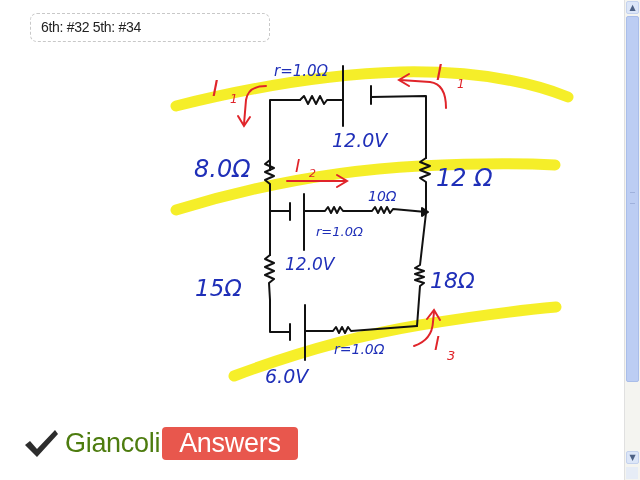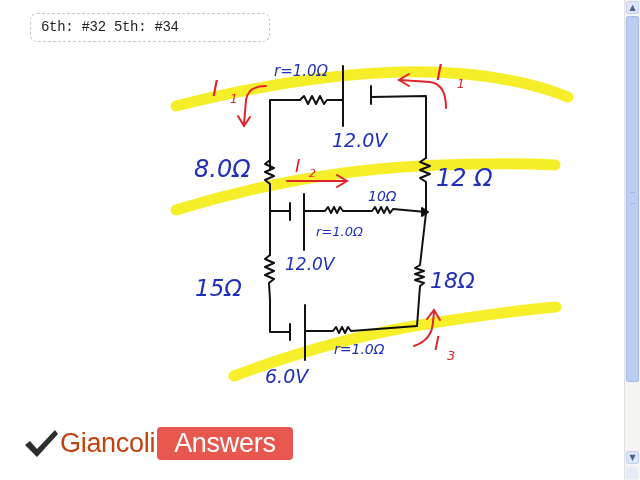--- a/index.html
+++ b/index.html
@@ -8,38 +8,38 @@
     background: #ffffff;
     font-family: "DejaVu Sans", sans-serif;
   }
   .question-box {
     position: absolute; left: 30px; top: 13px; width: 240px; height: 29px;
     border: 1px dashed #c8c8c8; border-radius: 7px; box-sizing: border-box;
     background: #ffffff;
   }
   .question-box span {
     position: absolute; left: 10px; top: 5px;
-    font-family: Liberation Mono, monospace; font-size: 14px; color: #222;
+    font-family: Liberation Sans, sans-serif; font-size: 14px; color: #222;
     letter-spacing: -0.3px;
   }
   .canvas {
     position: absolute; left: 0; top: 0; width: 622px; height: 480px;
   }
   .canvas svg { position: absolute; left: 0; top: 0; }
   .hand {
     font-family: "DejaVu Sans", sans-serif; font-style: italic;
   }
   .logo {
     position: absolute; left: 22px; top: 424px; height: 38px;
     display: flex; align-items: center;
   }
   .logo .check { width: 38px; height: 34px; }
   .logo .gianc {
-    font-family: "Liberation Sans", sans-serif; font-size: 27px; color: #c2410c;
-    letter-spacing: -0.3px;
+    font-family: "Liberation Sans", sans-serif; font-size: 27px; color: #4d7c0f;
+    margin-left: 5px; letter-spacing: -0.3px;
   }
   .logo .answers {
     font-family: "Liberation Sans", sans-serif; font-size: 27px; color: #ffffff;
     background: #e8574d; border-radius: 4px; padding: 0 17px; margin-left: 2px;
     line-height: 33px; letter-spacing: -0.3px;
   }
   .scrollbar {
     position: absolute; left: 624px; top: 0; width: 16px; height: 480px;
     background: #f4f4f0; border-left: 1px solid #e0e0e0; box-sizing: border-box;
   }

